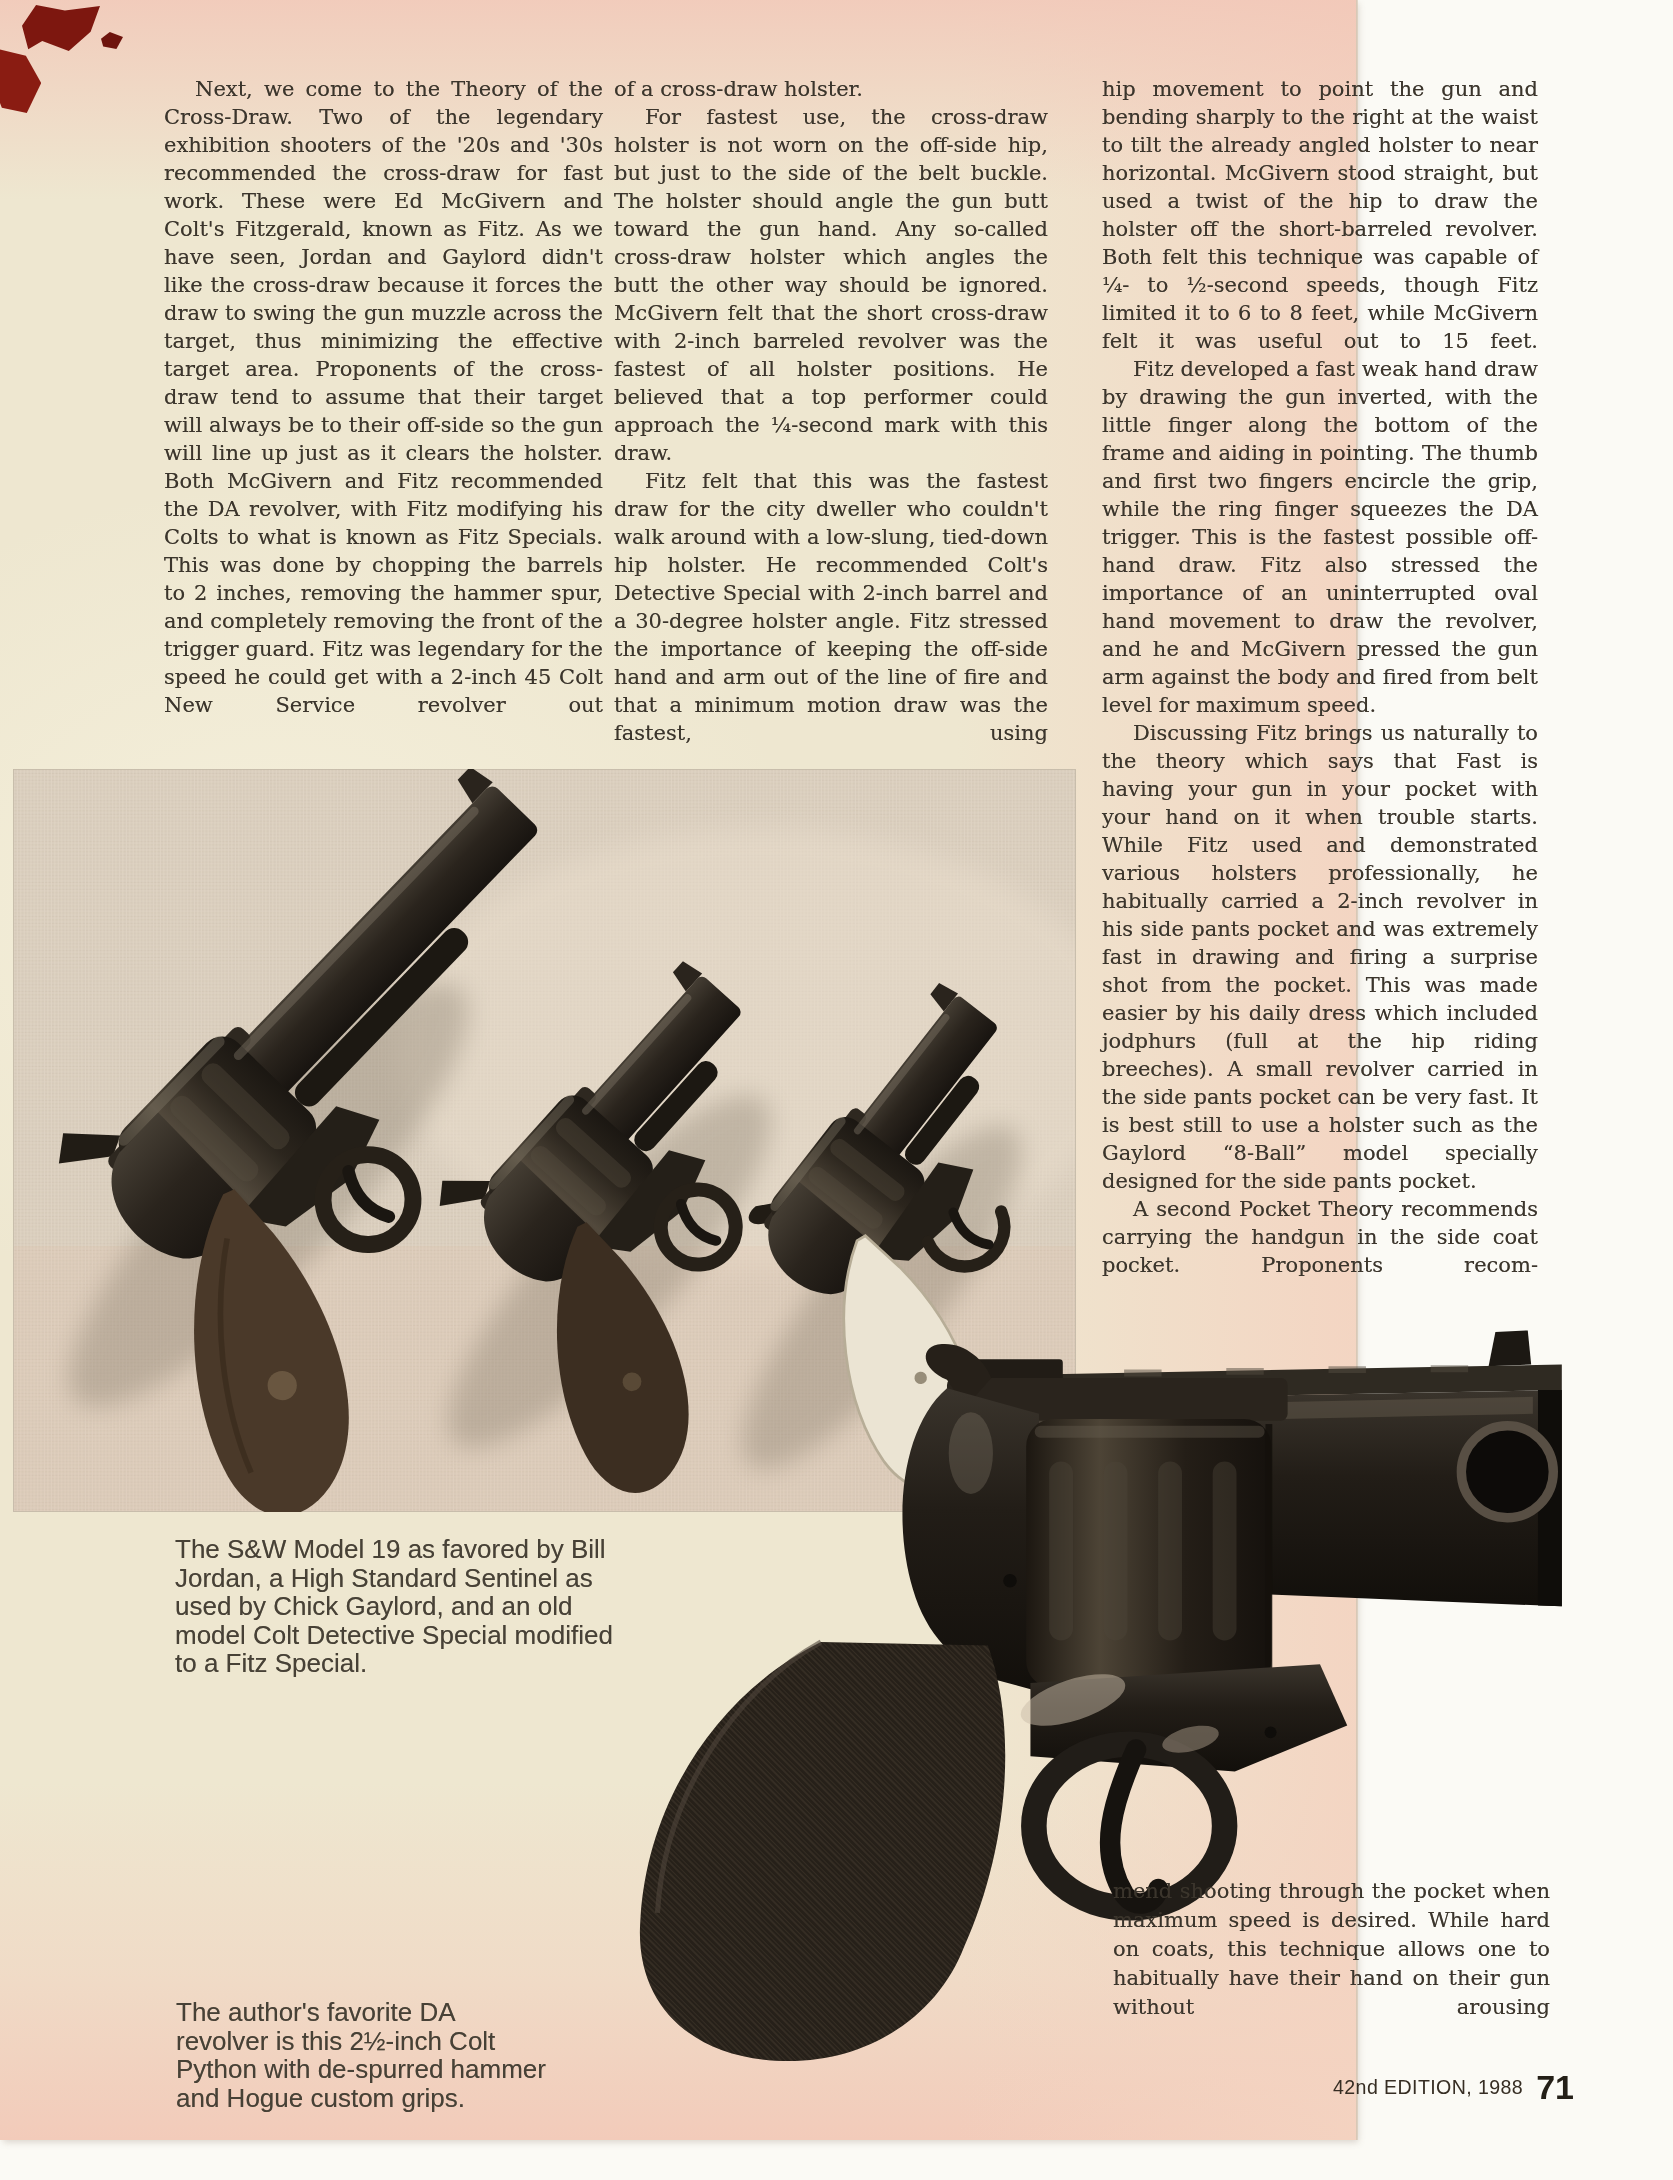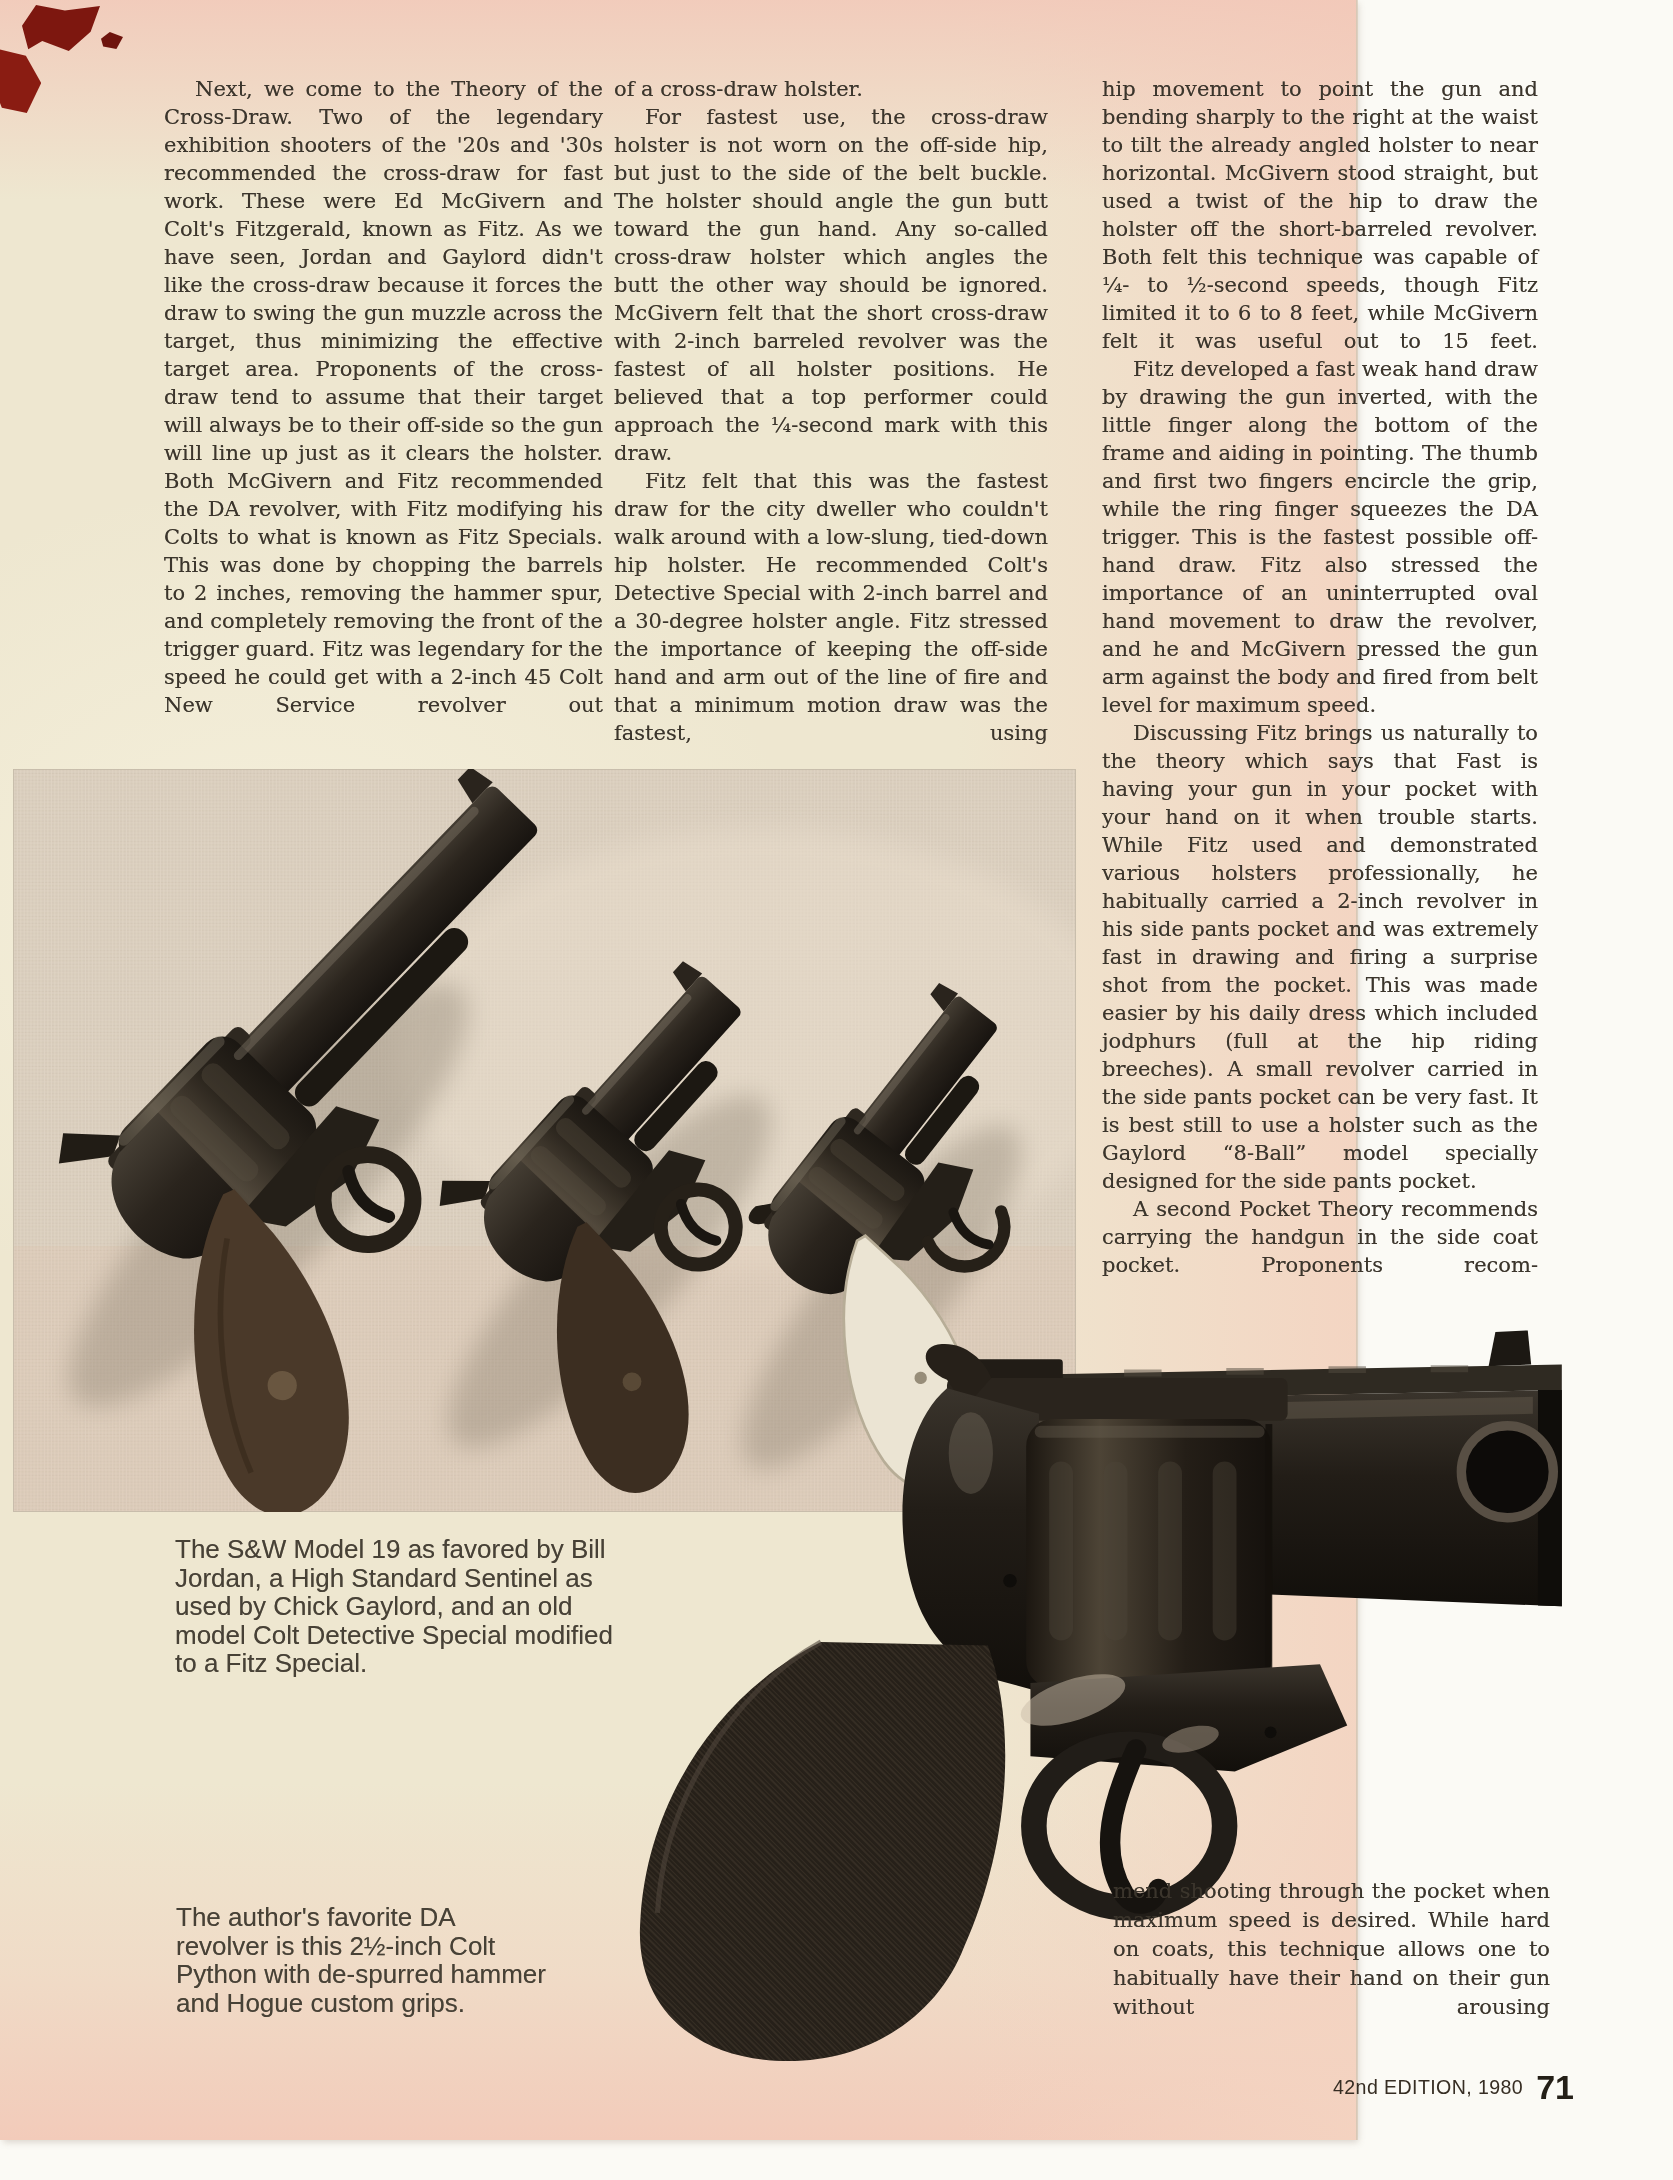--- a/index.html
+++ b/index.html
@@ -46,21 +46,21 @@
   
   .photo1{position:absolute;left:12.8px;top:769px;width:1063px;height:743px;}
   .photo2{position:absolute;left:528px;top:1325px;width:1073px;height:750px;}
   
   .caption{
     position:absolute;font-family:"Liberation Sans", sans-serif;
     font-size:26px;line-height:28.5px;color:#474136;
     text-shadow:0 0 0.4px rgba(71,65,54,.5);
   }
   #cap1{left:175px;top:1535px;width:447px;}
-  #cap2{left:176px;top:1903px;width:373px;}
+  #cap2{left:176px;top:1998px;width:373px;}
   
   .footer{
     position:absolute;left:1107px;top:2068px;width:467px;text-align:right;
     font-family:"Liberation Sans", sans-serif;color:#362d23;
   }
   .footer .ed{font-size:19.6px;letter-spacing:0.4px;font-weight:400;}
   .footer .pn{font-size:34px;font-weight:700;color:#241f17;margin-left:13px;vertical-align:-5.1px;}
 </style>
 </head>
 <body>
@@ -248,17 +248,17 @@
       <ellipse cx="778" cy="486" rx="34" ry="14" fill="#b7a995" opacity=".45" transform="rotate(-14 778 486)"></ellipse>
       <ellipse cx="520" cy="150" rx="26" ry="48" fill="#8a8071" opacity=".3"></ellipse>
     </g>
   </svg>
 
   <div class="caption" id="cap2">The author's favorite DA revolver is this 2½-inch Colt Python with de-spurred hammer and Hogue custom grips.</div>
 
   <div class="cont-block">mend shooting through the pocket when maximum speed is desired. While hard on coats, this technique allows one to habitually have their hand on their gun without arousing</div>
 
   <div class="footer">
-    <span class="ed">42nd EDITION, 1980</span><span class="pn">71</span>
+    <span class="ed">42nd EDITION, 1988</span><span class="pn">71</span>
   </div>
 
 </div>
 
 
 </body></html>

